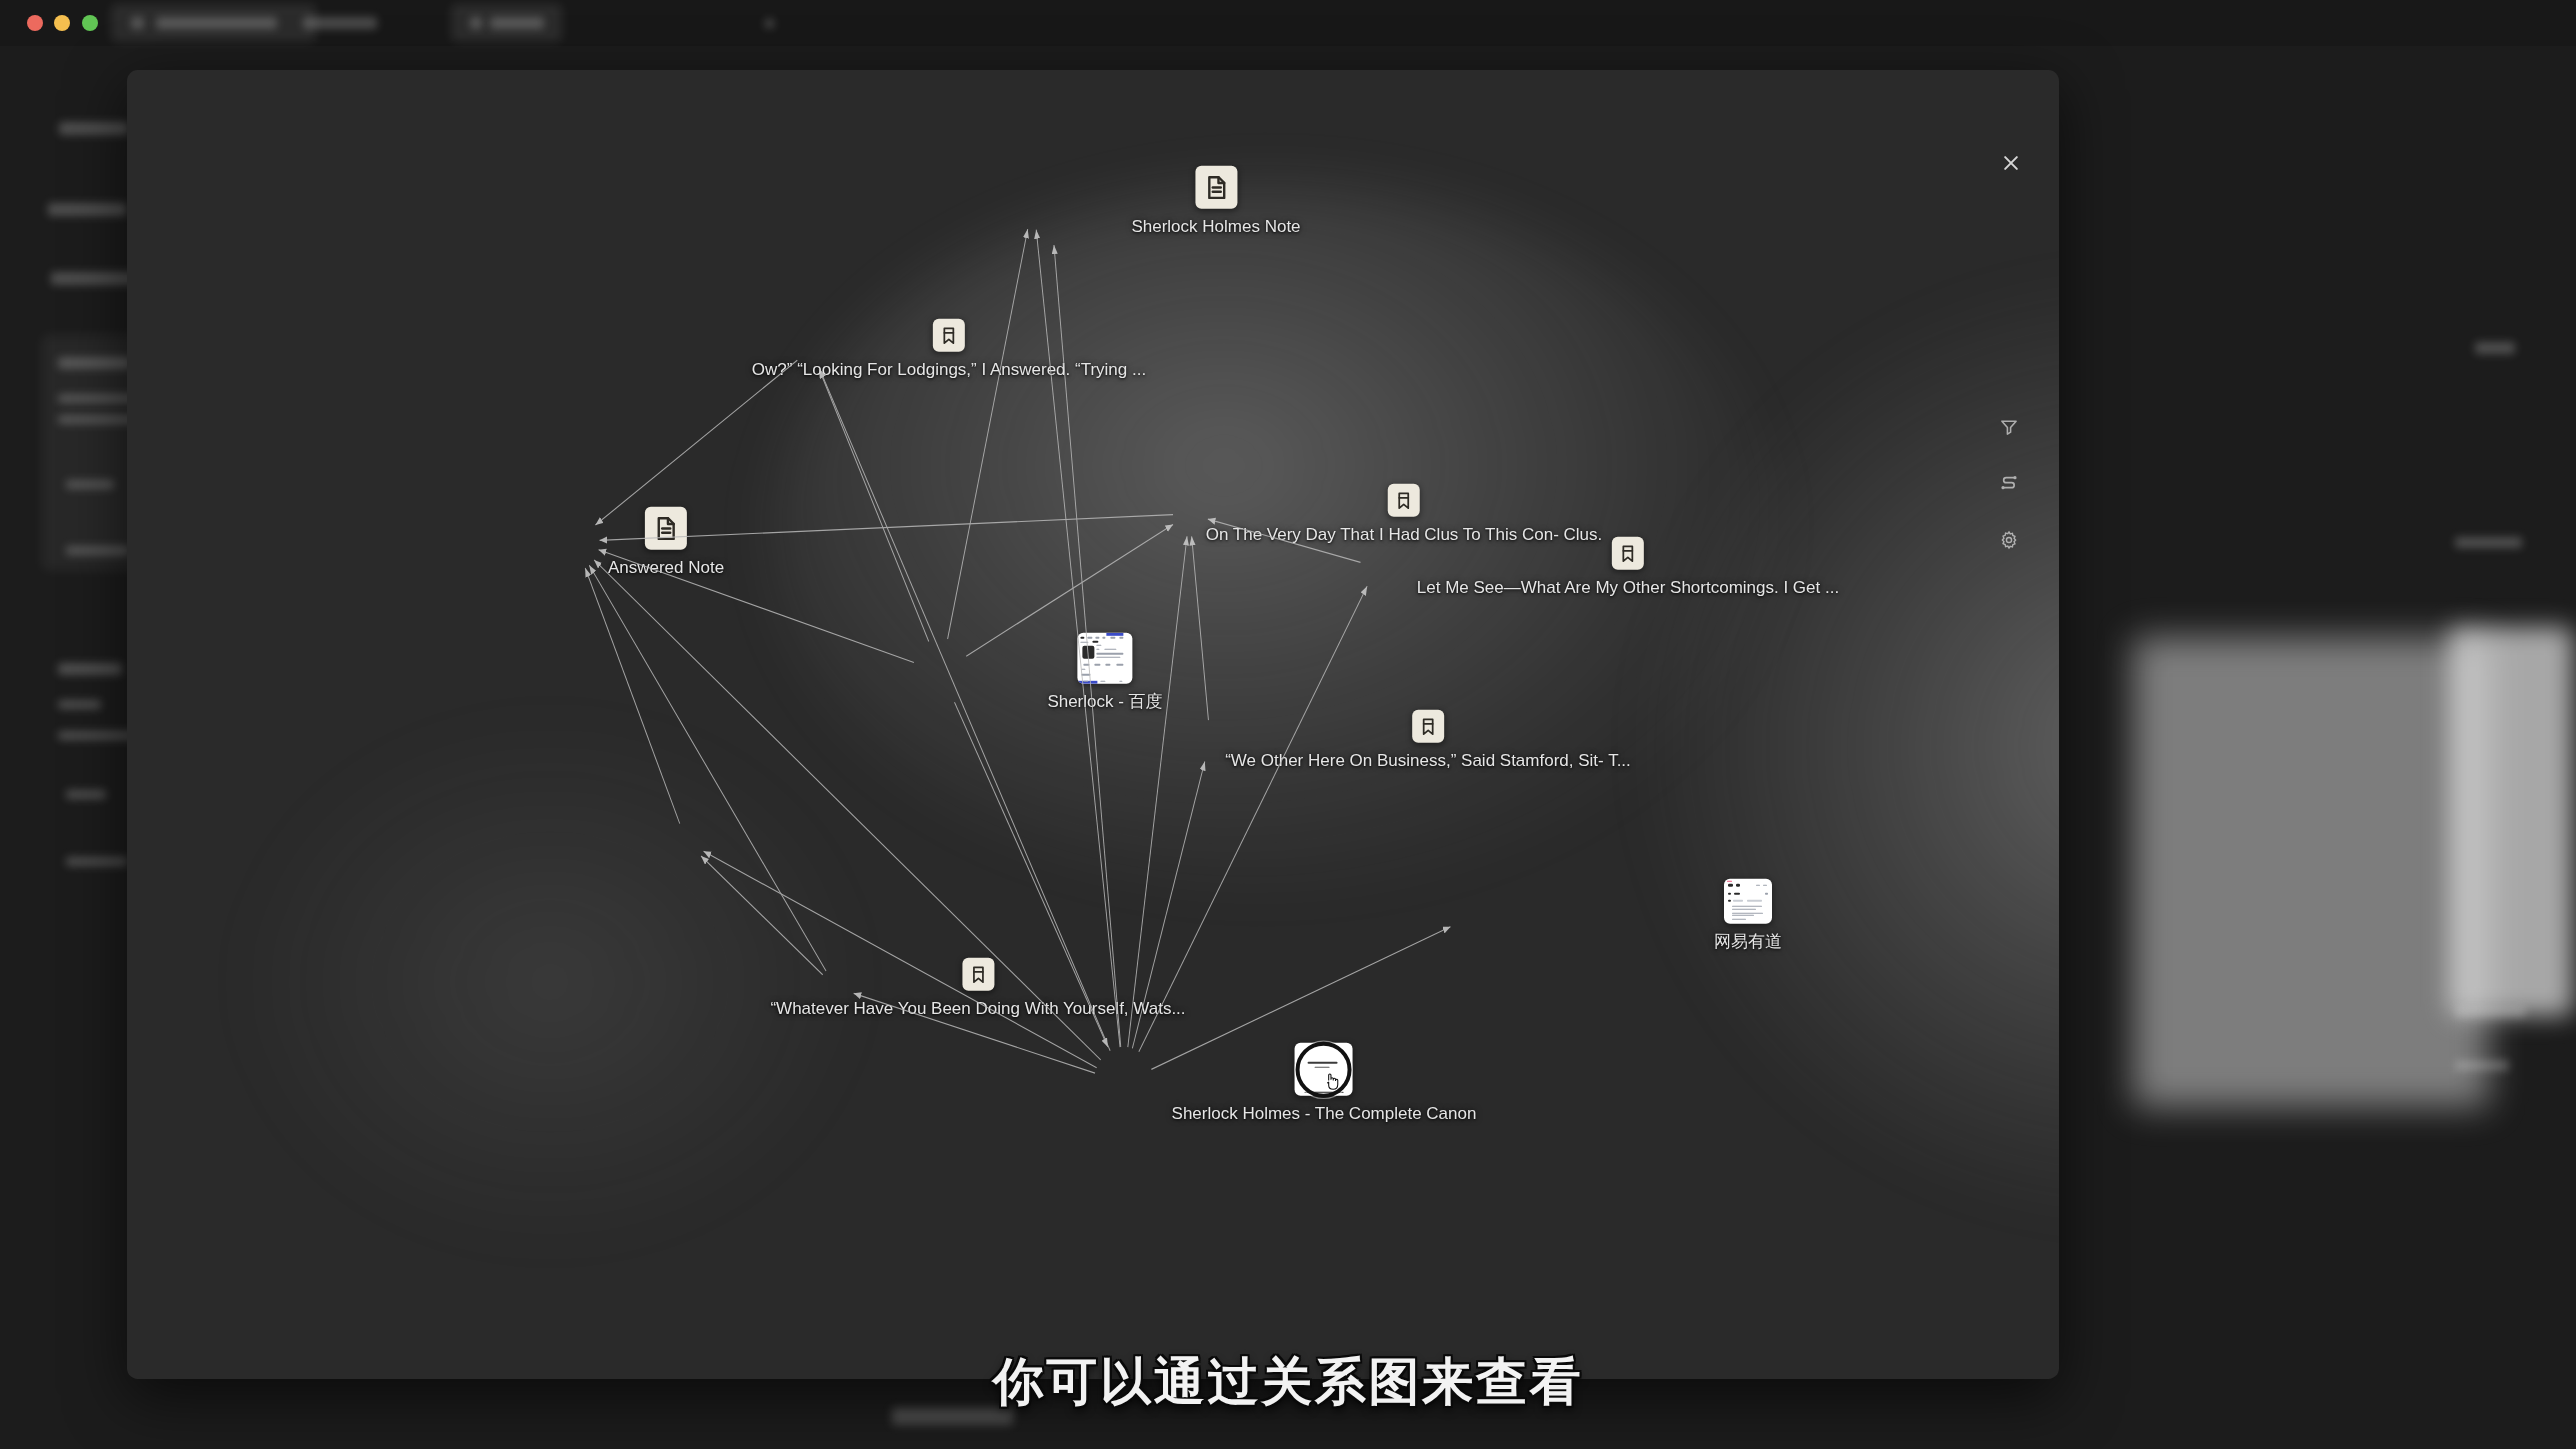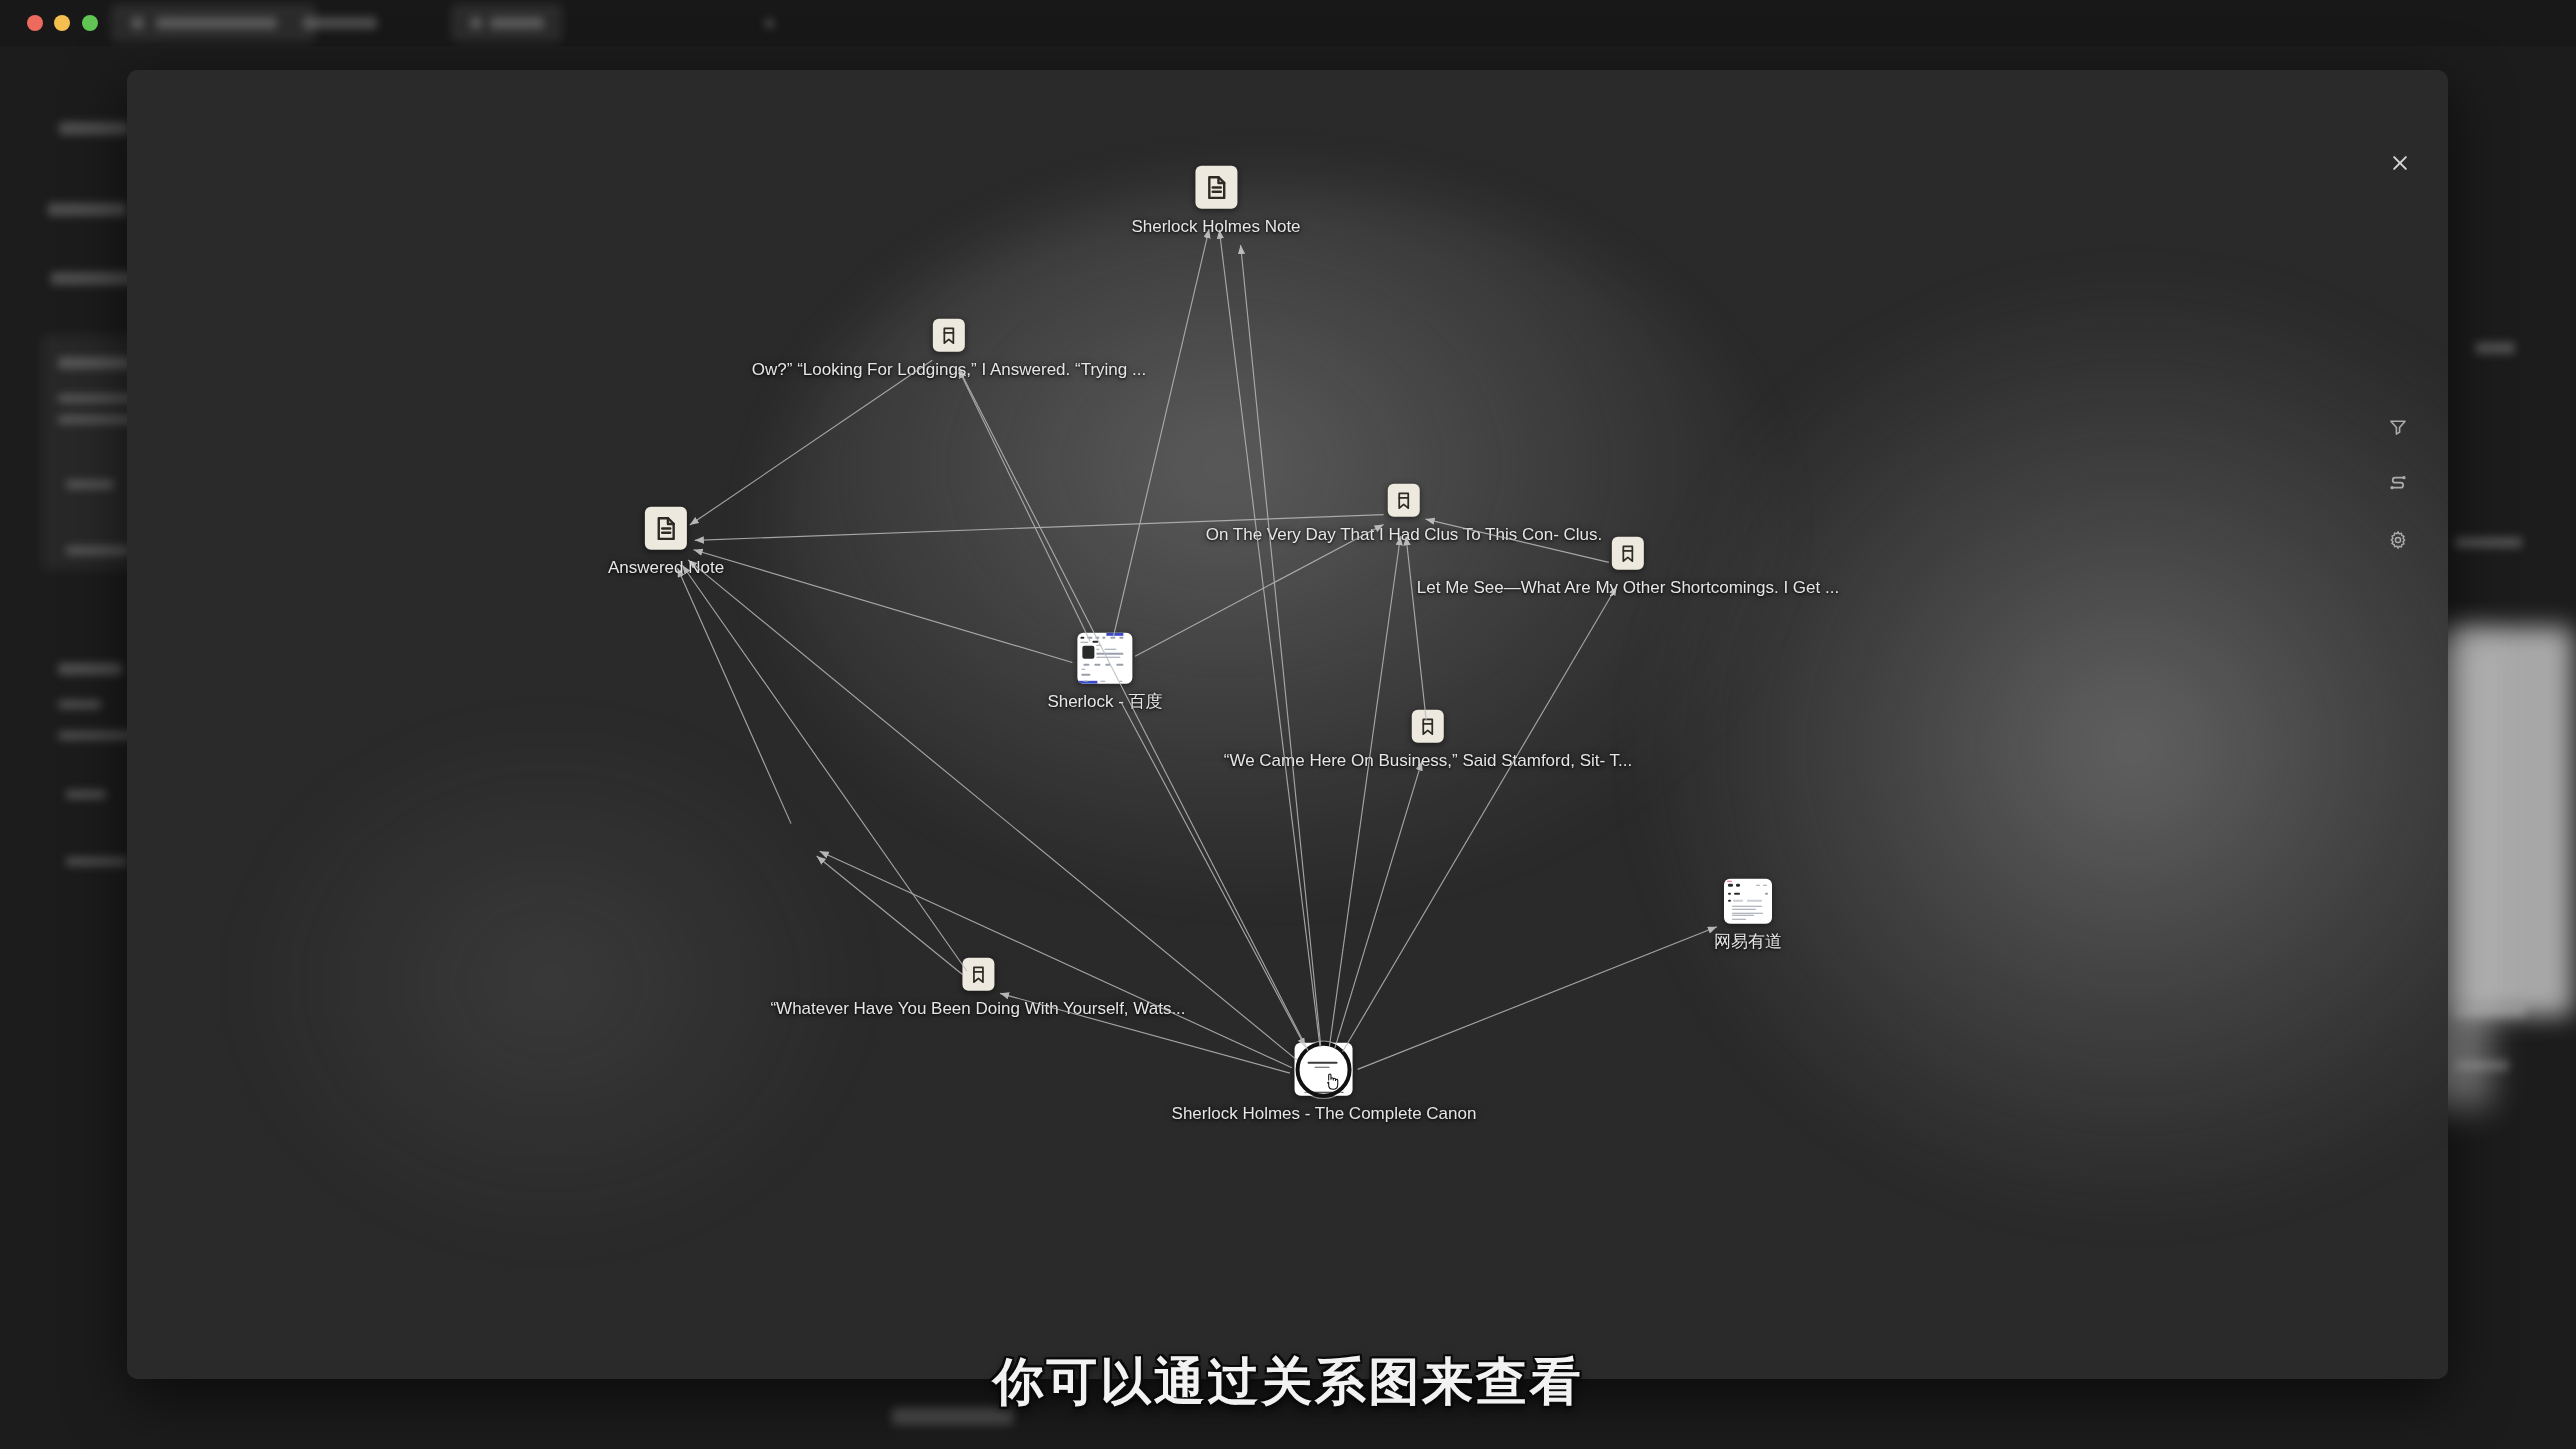--- a/index.html
+++ b/index.html
@@ -35,21 +35,21 @@
     background: rgba(205,205,205,.55); filter: blur(17.4px);
   }
   .bl-dark {
     position: absolute; border-radius: 6.7px;
     background: rgba(255,255,255,.055); filter: blur(6px);
   }
 
   
   #modal {
     position: absolute;
-    left: 127px; top: 70px; width: 2321px; height: 1309px;
+    left: 127px; top: 70px; width: 1932px; height: 1309px;
     background: #2a2a2a;
     border-radius: 10.7px;
     box-shadow: 0 17.4px 60px rgba(0,0,0,.62);
     overflow: hidden;
   }
   
   .glow {
     position: absolute; border-radius: 50%;
     pointer-events: none;
   }
@@ -332,21 +332,21 @@
       </div>
       <div class="node" style="left: 1301px; top: 670px;">
         <div style="position: relative;">
           <div class="node-icon" style="width:32px;height:33px;">
             <svg viewBox="0 0 24 24" width="20" height="20" fill="none" stroke="#2e2b25" stroke-width="2.1" stroke-linejoin="round" stroke-linecap="round">
     <path d="M6.6 3.2h10.8v17.6L12 16.2l-5.4 4.6z"></path>
     <line x1="6.6" y1="8.4" x2="17.4" y2="8.4"></line>
             </svg>
           </div>
         </div>
-        <div class="node-label">“We Came Here On Business,” Said Stamford, Sit- T...</div>
+        <div class="node-label">“We Other Here On Business,” Said Stamford, Sit- T...</div>
       </div>
       <div class="node" style="left: 851px; top: 918px; text-align: right;">
         <div style="position: relative;">
           <div class="node-icon" style="width:32px;height:33px;">
             <svg viewBox="0 0 24 24" width="20" height="20" fill="none" stroke="#2e2b25" stroke-width="2.1" stroke-linejoin="round" stroke-linecap="round">
     <path d="M6.6 3.2h10.8v17.6L12 16.2l-5.4 4.6z"></path>
     <line x1="6.6" y1="8.4" x2="17.4" y2="8.4"></line>
             </svg>
           </div>
         </div>

